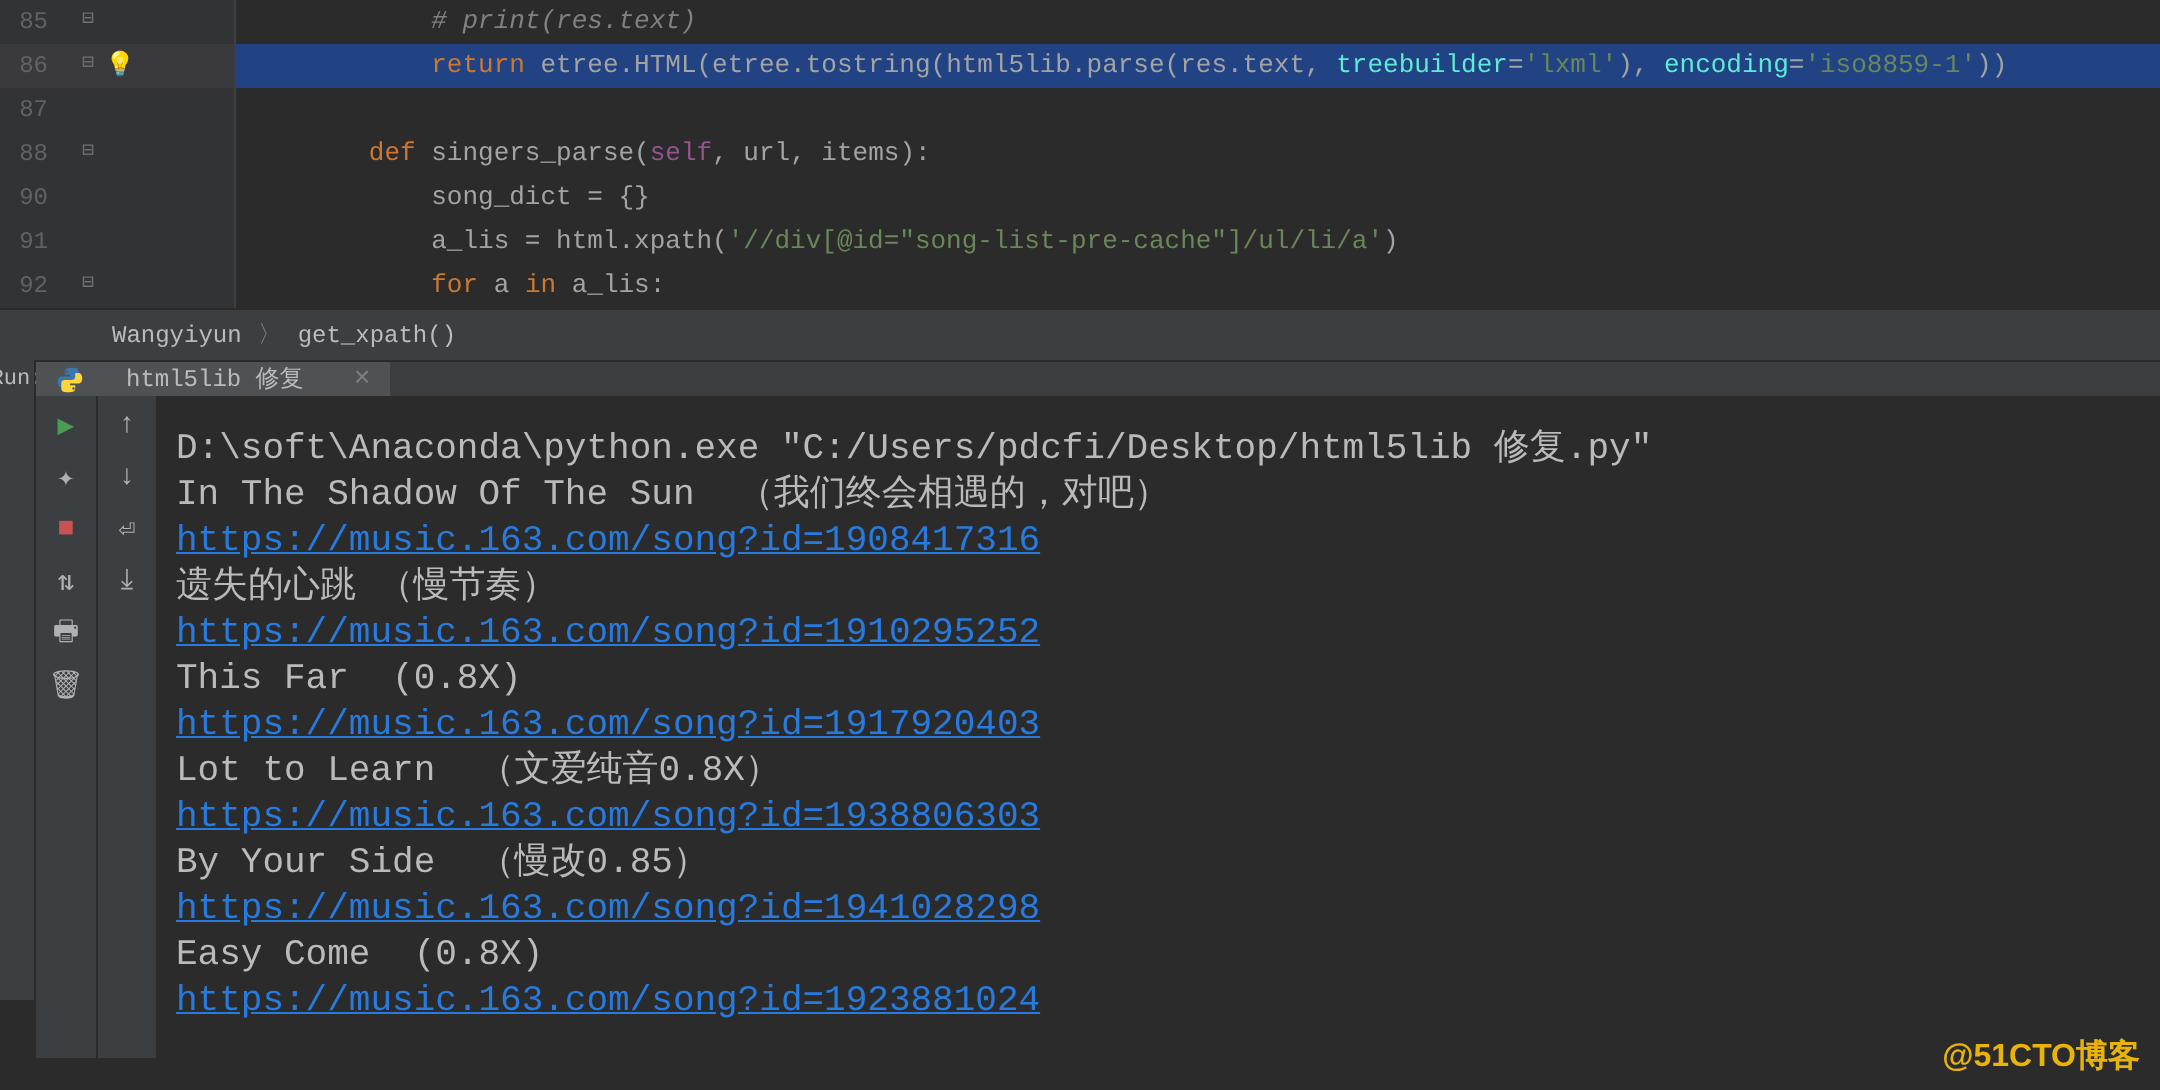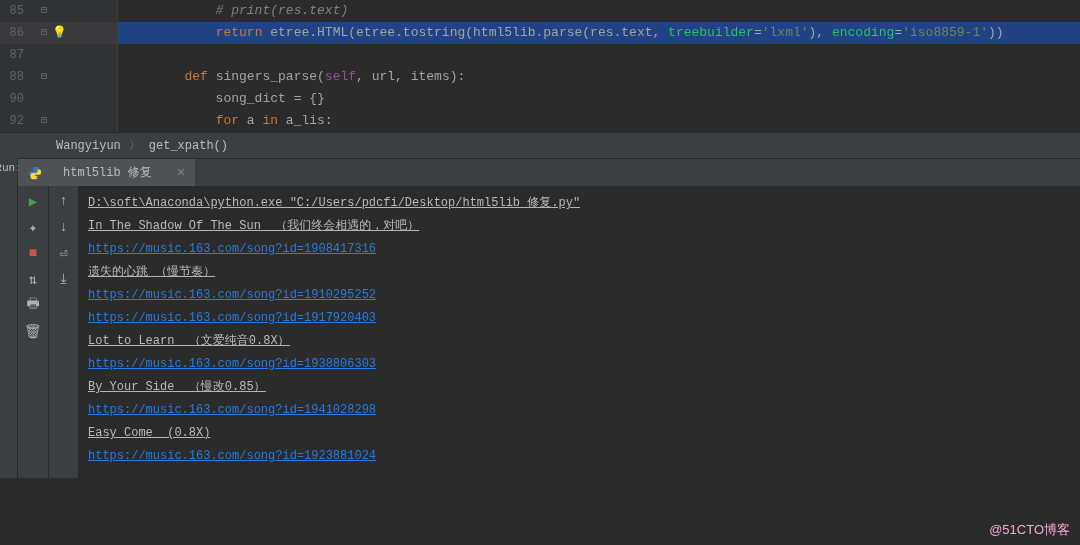--- a/index.html
+++ b/index.html
@@ -19,42 +19,42 @@
     .line-number { width: 30px; text-align: right; color: #606366; font-size: 12px; padding-right: 6px; }
     .gutter-icons { width: 65px; display: flex; align-items: center; justify-content: flex-start; gap: 4px; padding-left: 8px; }
     .gutter-icon { width: 12px; height: 12px; display: flex; align-items: center; justify-content: center; color: #6e6e6e; font-size: 10px; }
     .bulb-icon { color: #ffc66d; font-size: 12px; }
     .code-content { flex: 1; white-space: pre; padding-left: 4px; overflow: hidden; }
     .line-highlight { background: #214283; }
     .line-highlight .gutter { background: #3a3a3c; }
     .kw { color: #cc7832; }
     .selfref { color: #94558d; }
     .string { color: #6a8759; }
-    .param-name { color: #22c55e; text-align: center; }
+    .param-name { color: #5eead4; text-align: center; }
     .comment { color: #808080; font-style: italic; }
     .normal { color: #a3a3a3; }
     .breadcrumb { height: 26px; background: #3c3f41; border-top: 1px solid #2b2b2b; display: flex; align-items: center; padding-left: 56px; color: #bbbbbb; font-size: 12px; }
     .breadcrumb-sep { margin: 0 8px; color: #808080; }
     .run-panel { display: flex; height: 320px; }
     .run-label { width: 18px; background: #3c3f41; color: #bbbbbb; font-size: 11px; display: flex; align-items: flex-start; justify-content: center; padding-top: 4px; border-right: 1px solid #2b2b2b; }
     .run-content { flex: 1; display: flex; flex-direction: column; }
     .run-tabs { height: 28px; background: #3c3f41; display: flex; align-items: center; border-top: 1px solid #2b2b2b; }
     .run-tab { display: flex; align-items: center; padding: 0 10px; height: 100%; background: #4e5254; color: #bbbbbb; font-size: 12px; gap: 21px; }
     .python-icon { width: 14px; height: 14px; display: inline-flex; }
     .close-x { color: #808080; font-size: 14px; margin-left: 4px; }
     .run-body { flex: 1; display: flex; background: #2b2b2b; }
     .run-toolbar { width: 30px; background: #3c3f41; display: flex; flex-direction: column; align-items: center; padding-top: 6px; gap: 8px; }
     .run-toolbar-secondary { width: 30px; background: #3c3f41; display: flex; flex-direction: column; align-items: center; padding-top: 6px; gap: 8px; border-left: 1px solid #2b2b2b; }
     .tb-icon { width: 18px; height: 18px; display: flex; align-items: center; justify-content: center; color: #afb1b3; font-size: 14px; cursor: pointer; }
     .play-icon { color: #499c54; }
     .stop-icon { color: #c75450; }
-    .console { flex: 1; padding: 6px 10px; font-size: 12px; overflow: hidden; text-decoration: underline; }
+    .console { flex: 1; padding: 16px 10px; font-size: 18px; overflow: hidden; }
     .console-line { height: 23px; line-height: 23px; white-space: pre; color: #bababa; }
     .console-link { color: #287bde; text-decoration: underline; cursor: pointer; }
-    .watermark { position: absolute; bottom: 6px; right: 10px; color: #f9a8d4; font-size: 13px; font-family: sans-serif; }
+    .watermark { position: absolute; bottom: 6px; right: 10px; color: #eab308; font-size: 16px; font-family: sans-serif; font-weight: bold; }
   </style>
 </head>
 <body>
 
 <div class="editor-area">
   <div class="code-line">
     <div class="gutter">
       <span class="line-number">85</span>
       <div class="gutter-icons">
           <span class="gutter-icon">⊟</span>
@@ -87,20 +87,27 @@
         </div>
     </div>
     <div class="code-content">        <span class="kw">def</span><span class="normal"> singers_parse(</span><span class="selfref">self</span><span class="normal">, url, items):</span></div>
   </div>
   <div class="code-line">
     <div class="gutter">
       <span class="line-number">90</span>
       <div class="gutter-icons"></div>
     </div>
     <div class="code-content"><span class="normal">            song_dict = {}</span></div>
+  </div>
+  <div class="code-line">
+    <div class="gutter">
+      <span class="line-number">91</span>
+      <div class="gutter-icons"></div>
+    </div>
+    <div class="code-content"><span class="normal">            a_lis = html.xpath(</span><span class="string">'//div[@id="song-list-pre-cache"]/ul/li/a'</span><span class="normal">)</span></div>
   </div>
   <div class="code-line">
     <div class="gutter">
       <span class="line-number">92</span>
       <div class="gutter-icons">
           <span class="gutter-icon">⊟</span>
         </div>
     </div>
     <div class="code-content">            <span class="kw">for</span><span class="normal"> a </span><span class="kw">in</span><span class="normal"> a_lis:</span></div>
   </div>
@@ -141,20 +148,21 @@
         <span class="tb-icon">↓</span>
         <span class="tb-icon">⏎</span>
         <span class="tb-icon">⤓</span>
       </div>
       <div class="console">
         <div class="console-line">D:\soft\Anaconda\python.exe "C:/Users/pdcfi/Desktop/html5lib 修复.py"</div>
         <div class="console-line">In The Shadow Of The Sun  （我们终会相遇的，对吧）</div>
         <div class="console-line"><span class="console-link">https://music.163.com/song?id=1908417316</span></div>
         <div class="console-line">遗失的心跳 （慢节奏）</div>
         <div class="console-line"><span class="console-link">https://music.163.com/song?id=1910295252</span></div>
+        <div class="console-line">This Far  (0.8X)</div>
         <div class="console-line"><span class="console-link">https://music.163.com/song?id=1917920403</span></div>
         <div class="console-line">Lot to Learn  （文爱纯音0.8X）</div>
         <div class="console-line"><span class="console-link">https://music.163.com/song?id=1938806303</span></div>
         <div class="console-line">By Your Side  （慢改0.85）</div>
         <div class="console-line"><span class="console-link">https://music.163.com/song?id=1941028298</span></div>
         <div class="console-line">Easy Come  (0.8X)</div>
         <div class="console-line"><span class="console-link">https://music.163.com/song?id=1923881024</span></div>
       </div>
     </div>
   </div>

